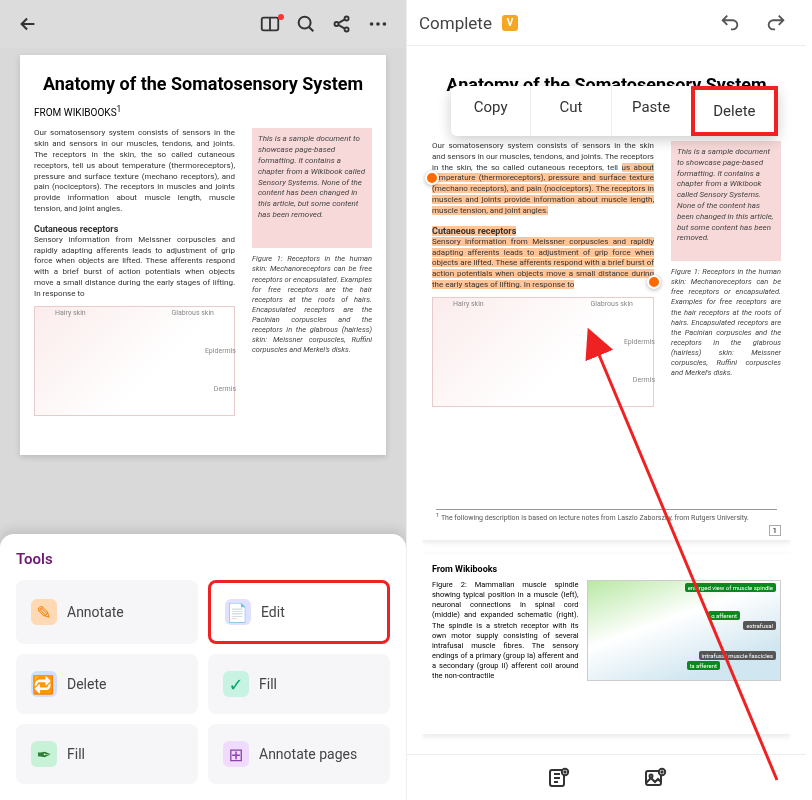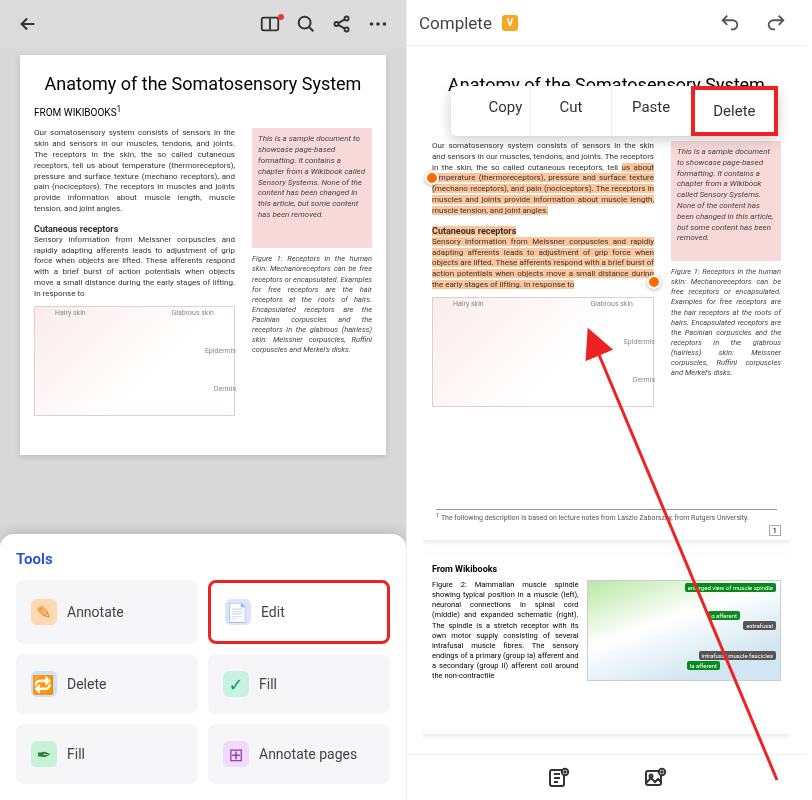--- a/index.html
+++ b/index.html
@@ -10,52 +10,52 @@
 
   
   .topbar-l { height: 48px; display: flex; align-items: center; padding: 0 10px; background: #dcdcdc; }
   .ico-btn { width: 36px; height: 36px; display: flex; align-items: center; justify-content: center; color: #333; cursor: pointer; }
   .spacer { flex: 1; }
   .red-dot { position: absolute; top: 8px; right: 4px; width: 6px; height: 6px; background: #f33; border-radius: 50%; }
 
   
   .doc-page { position: absolute; left: 20px; right: 20px; top: 55px; background: #fff; padding: 18px 14px; box-shadow: 0 2px 6px rgba(0,0,0,.15); font-size: 10px; }
   .doc-page.l { height: 400px; }
-  .doc-page h1 { font-size: 18px; font-weight: 400; margin-bottom: 10px; text-align: center; }
+  .doc-page h1 { font-size: 18px; font-weight: 700; margin-bottom: 10px; text-align: center; }
   .doc-page .src { font-size: 10px; margin-bottom: 10px; }
   .doc-col { display: flex; gap: 17px; }
   .doc-txt { flex: 1; font-size: 8px; line-height: 1.35; text-align: justify; color:#333; }
   .doc-side { flex: 0 0 120px; font-size: 8px; font-style: italic; line-height: 1.35; background: #f7d9d9; padding: 6px; color:#444; }
   .sub { font-weight: 700; margin-top: 8px; font-size: 9px; }
   .diagram { height: 110px; background: linear-gradient(135deg, #fbecec 0%, #fff 60%); border:1px solid #e8cccc; margin-top:6px; position:relative; }
   .diagram .dlabel { position:absolute; font-size:7px; color:#888; }
 
   
   .sheet { position: absolute; left: 0; right: 0; bottom: 0; background: #fff; border-top-left-radius: 14px; border-top-right-radius: 14px; padding: 16px; box-shadow: 0 -4px 12px rgba(0,0,0,.12); }
-  .sheet h2 { font-size: 15px; font-weight: 600; margin-bottom: 12px; color: #1d4ed8; }
+  .sheet h2 { font-size: 15px; font-weight: 600; margin-bottom: 12px; color: #701a75; }
   .tool-grid { display: grid; grid-template-columns: 1fr 1fr; gap: 10px; }
   .tool { display: flex; align-items: center; gap: 10px; background: #f6f6f8; border-radius: 8px; padding: 16px 14px; cursor: pointer; font-size: 14px; color: #444; border:1px solid transparent; }
   .tool.hl { border: 3px solid #e22; background:#fff; }
   .ticon { width: 26px; height: 26px; border-radius: 6px; display:flex; align-items:center; justify-content:center; font-size:18px; }
   .ti-ann { background: #ffd9b3; color:#f57c00; }
   .ti-edit { background: #dfe1ff; color:#5c6bc0; }
   .ti-conv { background: #cfe0ff; color:#1976d2; }
   .ti-fill { background: #c8f2e1; color:#00a76f; }
   .ti-sign { background: #c8f2d7; color:#2e7d32; }
   .ti-org  { background: #f0dbff; color:#8e44ad; }
 
   
   .topbar-r { height: 46px; display: flex; align-items: center; padding: 0 12px; gap: 10px; border-bottom: 1px solid #eee; }
   .topbar-r .title { font-size: 17px; color: #444; }
   .badge { width:16px; height:16px; background:#f5a623; border-radius:3px; color:#fff; font-size:10px; display:flex; align-items:center; justify-content:center; font-weight:700; }
 
   
   .ctx { position:absolute; top:86px; left:44px; right:28px; background:#fff; border-radius:6px; box-shadow:0 4px 14px rgba(0,0,0,.2); display:flex; z-index:5; }
   .ctx span { flex:1; text-align:center; padding:12px 8px; font-size:15px; cursor:pointer; color:#333; border-left:1px solid #eee; }
-  .ctx span:first-child { border-left:none;text-align:right; }
+  .ctx span:first-child { border-left:none; }
   .ctx .del { border:4px solid #e22; }
 
   
   .doc-wrap-r { position:absolute; top:60px; left:15px; right:15px; bottom:50px; overflow:hidden; }
   .doc-page.r { position:relative; left:0; right:0; top:0; background:#fff; padding:14px 10px; box-shadow:0 2px 6px rgba(0,0,0,.1); font-size:8px; height:480px; margin-bottom:14px; }
   .hl-sel { background:rgba(255,140,50,.5); }
   .sel-handle { width:14px; height:14px; background:#ff6a00; border:2px solid #fff; border-radius:50%; position:absolute; box-shadow:0 1px 4px rgba(0,0,0,.3); }
   .arrow-red { position:absolute; z-index:4; pointer-events:none; }
   .pgnum { position:absolute; bottom:4px; right:10px; font-size:8px; border:1px solid #aaa; padding:0 3px; }
   .footnote { position:absolute; bottom:18px; left:14px; right:14px; font-size:7px; color:#555; border-top:1px solid #999; padding-top:2px;}

